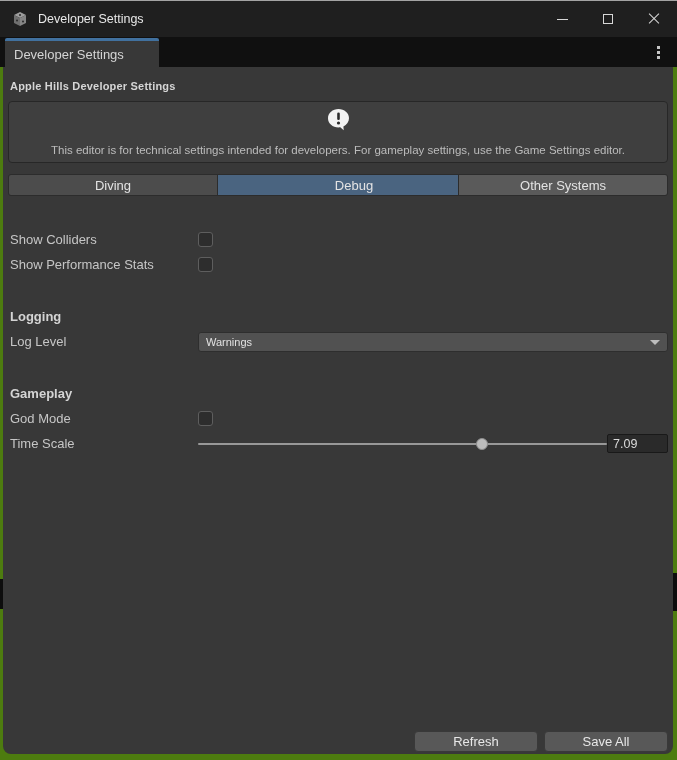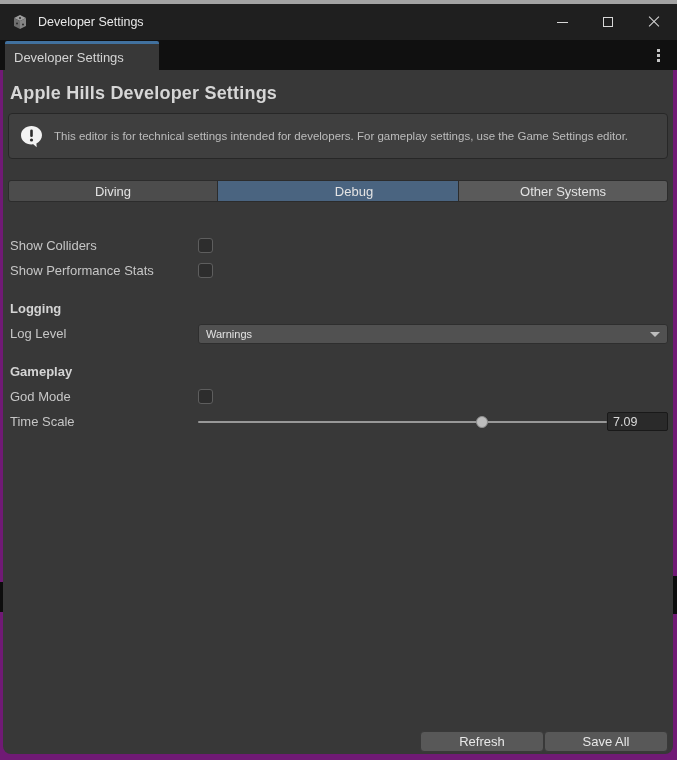--- a/index.html
+++ b/index.html
@@ -3,21 +3,21 @@
 <meta charset="utf-8">
 <style>
   * { box-sizing: border-box; }
   html,body { margin:0; padding:0; }
   body {
     width:677px; height:760px; overflow:hidden;
     background:#2b2b2b;
     font-family:"Liberation Sans", sans-serif;
     -webkit-font-smoothing:antialiased;
   }
-  .window { position:relative; width:677px; height:760px; background:#701a75; border-top:4px solid #a3a3a3; }
+  .window { position:relative; width:677px; height:760px; background:#4d7c0f; border-top:1px solid #a3a3a3; }
 
   
   .titlebar { height:36px; background:#1f1f1f; display:flex; align-items:center; padding-left:11px; }
   .app-icon { width:18px; height:18px; flex:0 0 auto; }
   .title-text { color:#e8e8e8; font-size:12.5px; margin-left:9px; }
   .win-controls { margin-left:auto; display:flex; height:100%; }
   .win-btn { width:46px; height:100%; display:flex; align-items:center; justify-content:center; }
   .glyph-min { width:11px; height:1px; background:#d7d7d7; }
   .glyph-max { width:10px; height:10px; border:1px solid #d7d7d7; }
   .glyph-close { position:relative; width:12px; height:12px; }
@@ -30,34 +30,34 @@
   .doc-tab { margin-left:5px; width:154px; height:29px; background:#383838; border-top:3px solid #41719f;
              border-radius:2px 2px 0 0; display:flex; align-items:center; padding-left:9px;
              color:#d4d4d4; font-size:13px; }
   .kebab-btn { position:absolute; right:11px; top:6px; width:16px; height:18px;
                display:flex; flex-direction:column; align-items:center; justify-content:center; gap:2px; }
   .kebab-btn i { width:3px; height:3px; background:#c4c4c4; display:block; }
 
   
   .content { position:absolute; left:3px; right:4px; top:66px; bottom:6px; background:#383838;
              border-radius:0 0 8px 8px; padding:0 5px; }
-  .page-title { color:#d6d6d6; font-size:18px; font-weight:bold; margin:13px 0 9px 2px; letter-spacing:.2px; }
+  .page-title { color:#d6d6d6; font-size:11px; font-weight:bold; margin:13px 0 9px 2px; letter-spacing:.2px; }
 
   .helpbox { display:flex; align-items:center; gap:9px; background:#3f3f3f; border:1px solid #272727;
-             border-radius:4px; padding:4px 9px; min-height:46px; color:#bcbcbc; font-size:11.5px; line-height:1.4; }
+             border-radius:4px; padding:4px 9px; min-height:46px; color:#bcbcbc; font-size:11.5px; line-height:1.4;flex-direction:column; }
   .helpbox svg { flex:0 0 auto; }
 
-  .segmented { display:flex; gap:1px; height:22px; margin-top:21px; background:#2c2c2c;
+  .segmented { display:flex; gap:1px; height:22px; margin-top:11px; background:#2c2c2c;
                border:1px solid #2c2c2c; border-radius:3px; overflow:hidden; }
   .seg { flex:1; display:flex; align-items:center; justify-content:center;
          color:#e3e3e3; font-size:13px; background:#4c4c4c; }
   .seg.active { background:#4a6480;padding-left:32px; }
   .seg.alt { background:#5a5a5a; }
 
-  .section { margin-top:18px; }
+  .section { margin-top:32px; }
   .section.first { margin-top:31px; }
   .section-title { color:#d4d4d4; font-size:13px; font-weight:bold; margin:0 0 5px 2px; }
   .row { display:flex; align-items:center; height:25px; padding-left:2px; }
   .row-label { width:188px; flex:0 0 auto; color:#c6c6c6; font-size:13px; }
   .control { flex:1; display:flex; align-items:center; }
 
   .checkbox { width:15px; height:15px; background:#2d2d2d; border:1px solid #5e5e5e; border-radius:3px; }
 
   .dropdown { flex:1; height:20px; background:#515151; border:1px solid #2e2e2e; border-radius:3px;
               display:flex; align-items:center; padding:0 7px; color:#e2e2e2; font-size:11px; position:relative; }
@@ -65,21 +65,21 @@
            border-left:5px solid transparent; border-right:5px solid transparent; border-top:5px solid #bdbdbd; }
 
   .slider-area { flex:1; display:flex; align-items:center; }
   .slider-track-wrap { flex:1; position:relative; height:14px; }
   .slider-track { position:absolute; left:0; right:0; top:6px; height:2px; background:#989898; border-radius:1px; }
   .slider-handle { position:absolute; top:1px; width:12px; height:12px; margin-left:-6px;
                    border-radius:50%; background:#bcbcbc; border:1px solid #8d8d8d; }
   .float-field { width:61px; height:19px; flex:0 0 auto; background:#2a2a2a; border:1px solid #191919;
                  border-radius:2px; color:#dadada; font-size:12.5px; display:flex; align-items:center; padding-left:5px; }
 
-  .footer { position:absolute; right:5px; bottom:2px; display:flex; }
+  .footer { position:absolute; right:5px; bottom:2px; display:flex; gap:6px; }
   .btn { width:124px; height:21px; background:#585858; border:1px solid #393939; border-radius:4px;
          color:#e8e8e8; font-size:13px; display:flex; align-items:center; justify-content:center; }
 
   
   .band { position:absolute; background:#0d0d0d; }
   .band-left { left:0; top:578px; width:3px; height:30px; }
   .band-right { right:0; top:572px; width:4px; height:38px; }
 </style>
 </head>
 <body>

